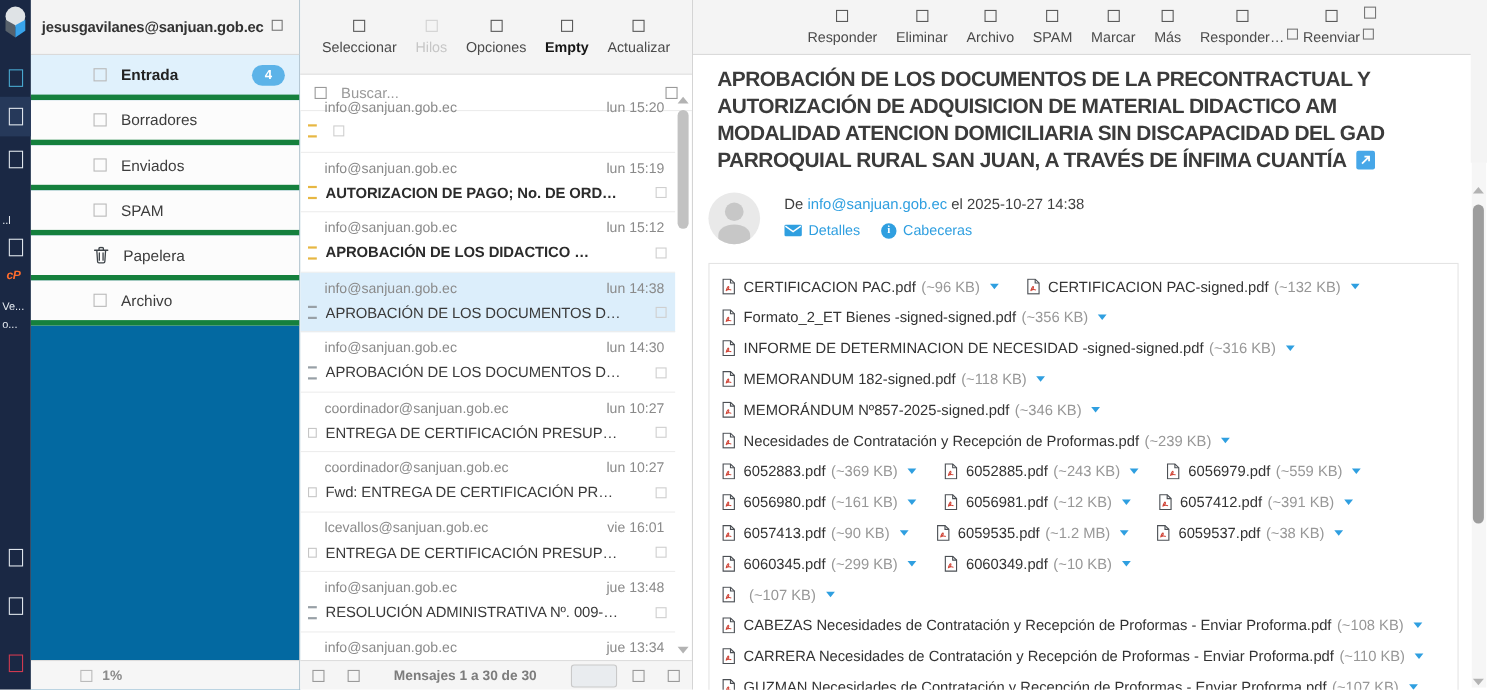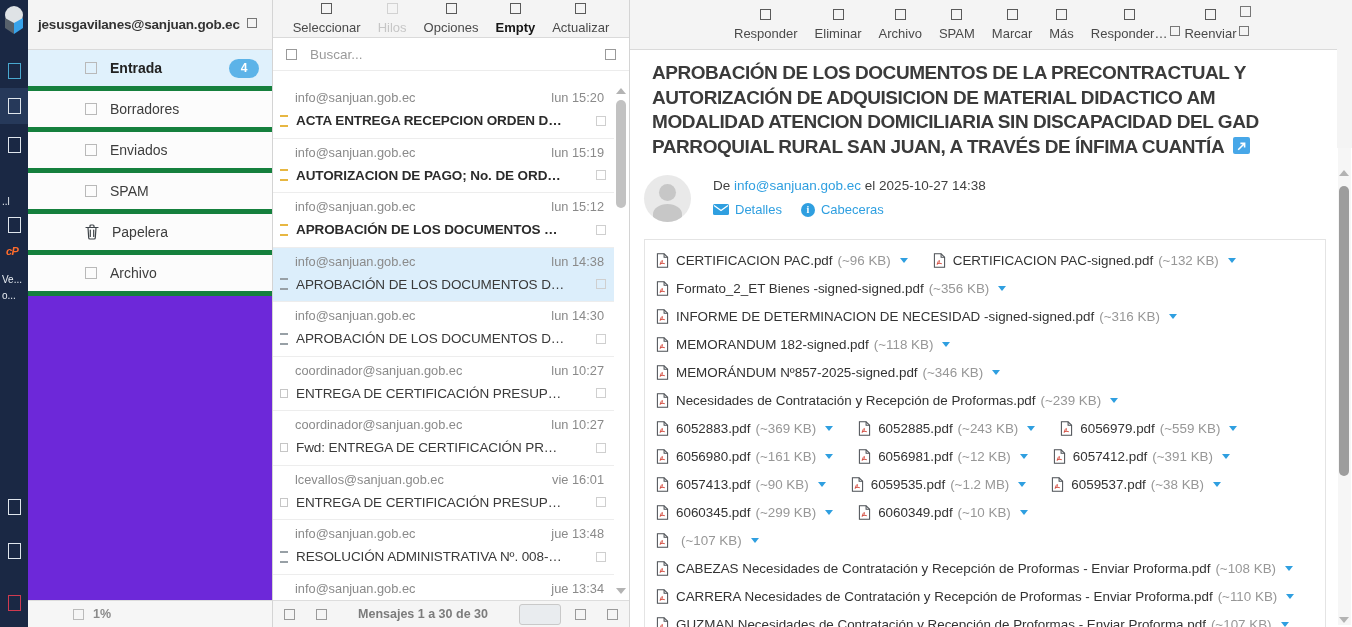--- a/index.html
+++ b/index.html
@@ -15,38 +15,38 @@
   .rail-logo{position:absolute;left:2px;top:5px;width:24px;height:32px;cursor:pointer;}
   .rail-item{position:absolute;left:0;width:28px;height:30px;display:flex;align-items:center;justify-content:center;cursor:pointer;}
   .rail-item .sq{width:13px;height:16px;border:1.5px solid #dfe5ec;}
   .rail-item.teal .sq{border-color:#49a8cf;}
   .rail-item.red .sq{border-color:#cf3a50;}
   .rail-item.active{background:#26395a;height:36px;}
   .rail-text{position:absolute;left:2px;color:#e8edf3;font-size:10px;white-space:nowrap;overflow:hidden;width:26px;}
   .rail-cp{position:absolute;left:6px;color:#ff6c2c;font-size:11px;font-weight:bold;font-style:italic;letter-spacing:-0.5px;}
 
   
-  #folders{position:absolute;left:28px;top:0;width:245px;height:627px;background:#6d28d9;border-right:1px solid #d4d4d4;box-sizing:border-box;}
+  #folders{position:absolute;left:28px;top:0;width:245px;height:627px;background:#0369a1;border-right:1px solid #d4d4d4;box-sizing:border-box;}
   #account-header{height:50px;background:#f4f4f4;border-bottom:1px solid #dadada;display:flex;align-items:center;padding-left:10px;box-sizing:border-box;}
   .account-name{font-weight:bold;font-size:13.5px;color:#333;letter-spacing:-0.2px;}
   #account-header .sq{width:10px;height:10px;border-color:#777;margin-left:7px;margin-top:-4px;}
   .folder-row{height:36px;display:flex;align-items:center;border-bottom:5px solid #15803d;cursor:pointer;background:#fcfcfc;justify-content:center;}
   .folder-row.selected{background:#e0f1fc;}
   .folder-icon{margin-left:57px;flex:0 0 auto;width:12px;height:12px;border-color:#b9b9b9;}
   .folder-icon.trash{border:none;width:14px;height:16px;}
   .folder-label{margin-left:13px;font-size:14px;color:#3d3d3d;flex:1;}
   .folder-row.selected .folder-label{font-weight:bold;color:#222;}
   .badge{margin-right:13px;min-width:30px;height:19px;border-radius:10px;background:#5cb3e8;color:#fff;font-size:12px;font-weight:bold;display:flex;align-items:center;justify-content:center;}
   #folders-footer{position:absolute;left:0;right:0;bottom:0;height:27px;background:#f6f6f6;border-top:1px solid #ddd;display:flex;align-items:center;padding-left:45px;gap:9px;box-sizing:border-box;}
   #folders-footer .sq{width:11px;height:11px;border-color:#bbb;}
   #quota-label{font-size:12.5px;color:#8a8a8a;font-weight:bold;}
 
   
   #list-panel{position:absolute;left:273px;top:0;width:357px;height:627px;background:#fff;border-right:1px solid #d4d4d4;box-sizing:border-box;}
-  #list-toolbar{height:38px;background:#f4f4f4;border-bottom:1px solid #dadada;display:flex;justify-content:center;align-items:center;gap:17px;box-sizing:border-box;}
+  #list-toolbar{height:68px;background:#f4f4f4;border-bottom:1px solid #dadada;display:flex;justify-content:center;align-items:center;gap:17px;box-sizing:border-box;}
   .tbtn{display:flex;flex-direction:column;align-items:center;gap:6px;font-size:13px;color:#4a4a4a;cursor:pointer;position:relative;}
   .tbtn .sq{width:11px;height:11px;border:1.5px solid #5a5a5a;}
   .tbtn.disabled{color:#c6c6c6;cursor:default;}
   .tbtn.disabled .sq{border-color:#d2d2d2;}
   .tbtn.bold .tbtn-label{font-weight:bold;color:#161616;}
   .tbtn .drop{position:absolute;right:-13px;top:17px;width:8px;height:8px;border:1px solid #777;}
 
   #search-row{height:33px;display:flex;align-items:center;padding:0 13px;border-bottom:1px solid #ececec;box-sizing:border-box;background:#fff;}
   #search-row .sq{width:11px;height:11px;border-color:#9a9a9a;flex:0 0 auto;}
   #search-input{flex:1;border:none;outline:none;background:transparent;font-family:"Liberation Sans",sans-serif;font-size:13.5px;color:#333;margin:0 8px 0 11px;}
@@ -225,21 +225,20 @@
   </div>
 
   <div id="messages">
       <div class="msg unread">
     <div class="m1">
       <span class="msg-from">info@sanjuan.gob.ec</span>
       <span class="msg-time">lun 15:20</span>
     </div>
     <div class="m2">
       <span class="mk mk-bars-yellow"></span>
-      <span class="msg-subject">ACTA ENTREGA RECEPCION ORDEN D…</span>
       <span class="sq msg-check"></span>
     </div>
   </div>
       <div class="msg unread">
     <div class="m1">
       <span class="msg-from">info@sanjuan.gob.ec</span>
       <span class="msg-time">lun 15:19</span>
     </div>
     <div class="m2">
       <span class="mk mk-bars-yellow"></span>
@@ -247,21 +246,21 @@
       <span class="sq msg-check"></span>
     </div>
   </div>
       <div class="msg unread">
     <div class="m1">
       <span class="msg-from">info@sanjuan.gob.ec</span>
       <span class="msg-time">lun 15:12</span>
     </div>
     <div class="m2">
       <span class="mk mk-bars-yellow"></span>
-      <span class="msg-subject">APROBACIÓN DE LOS DOCUMENTOS …</span>
+      <span class="msg-subject">APROBACIÓN DE LOS DIDACTICO …</span>
       <span class="sq msg-check"></span>
     </div>
   </div>
       <div class="msg selected">
     <div class="m1">
       <span class="msg-from">info@sanjuan.gob.ec</span>
       <span class="msg-time">lun 14:38</span>
     </div>
     <div class="m2">
       <span class="mk mk-bars-gray"></span>
@@ -313,21 +312,21 @@
       <span class="sq msg-check"></span>
     </div>
   </div>
       <div class="msg">
     <div class="m1">
       <span class="msg-from">info@sanjuan.gob.ec</span>
       <span class="msg-time">jue 13:48</span>
     </div>
     <div class="m2">
       <span class="mk mk-bars-gray"></span>
-      <span class="msg-subject">RESOLUCIÓN ADMINISTRATIVA Nº. 008-…</span>
+      <span class="msg-subject">RESOLUCIÓN ADMINISTRATIVA Nº. 009-…</span>
       <span class="sq msg-check"></span>
     </div>
   </div>
       <div class="msg">
     <div class="m1">
       <span class="msg-from">info@sanjuan.gob.ec</span>
       <span class="msg-time">jue 13:34</span>
     </div>
 
   </div>

